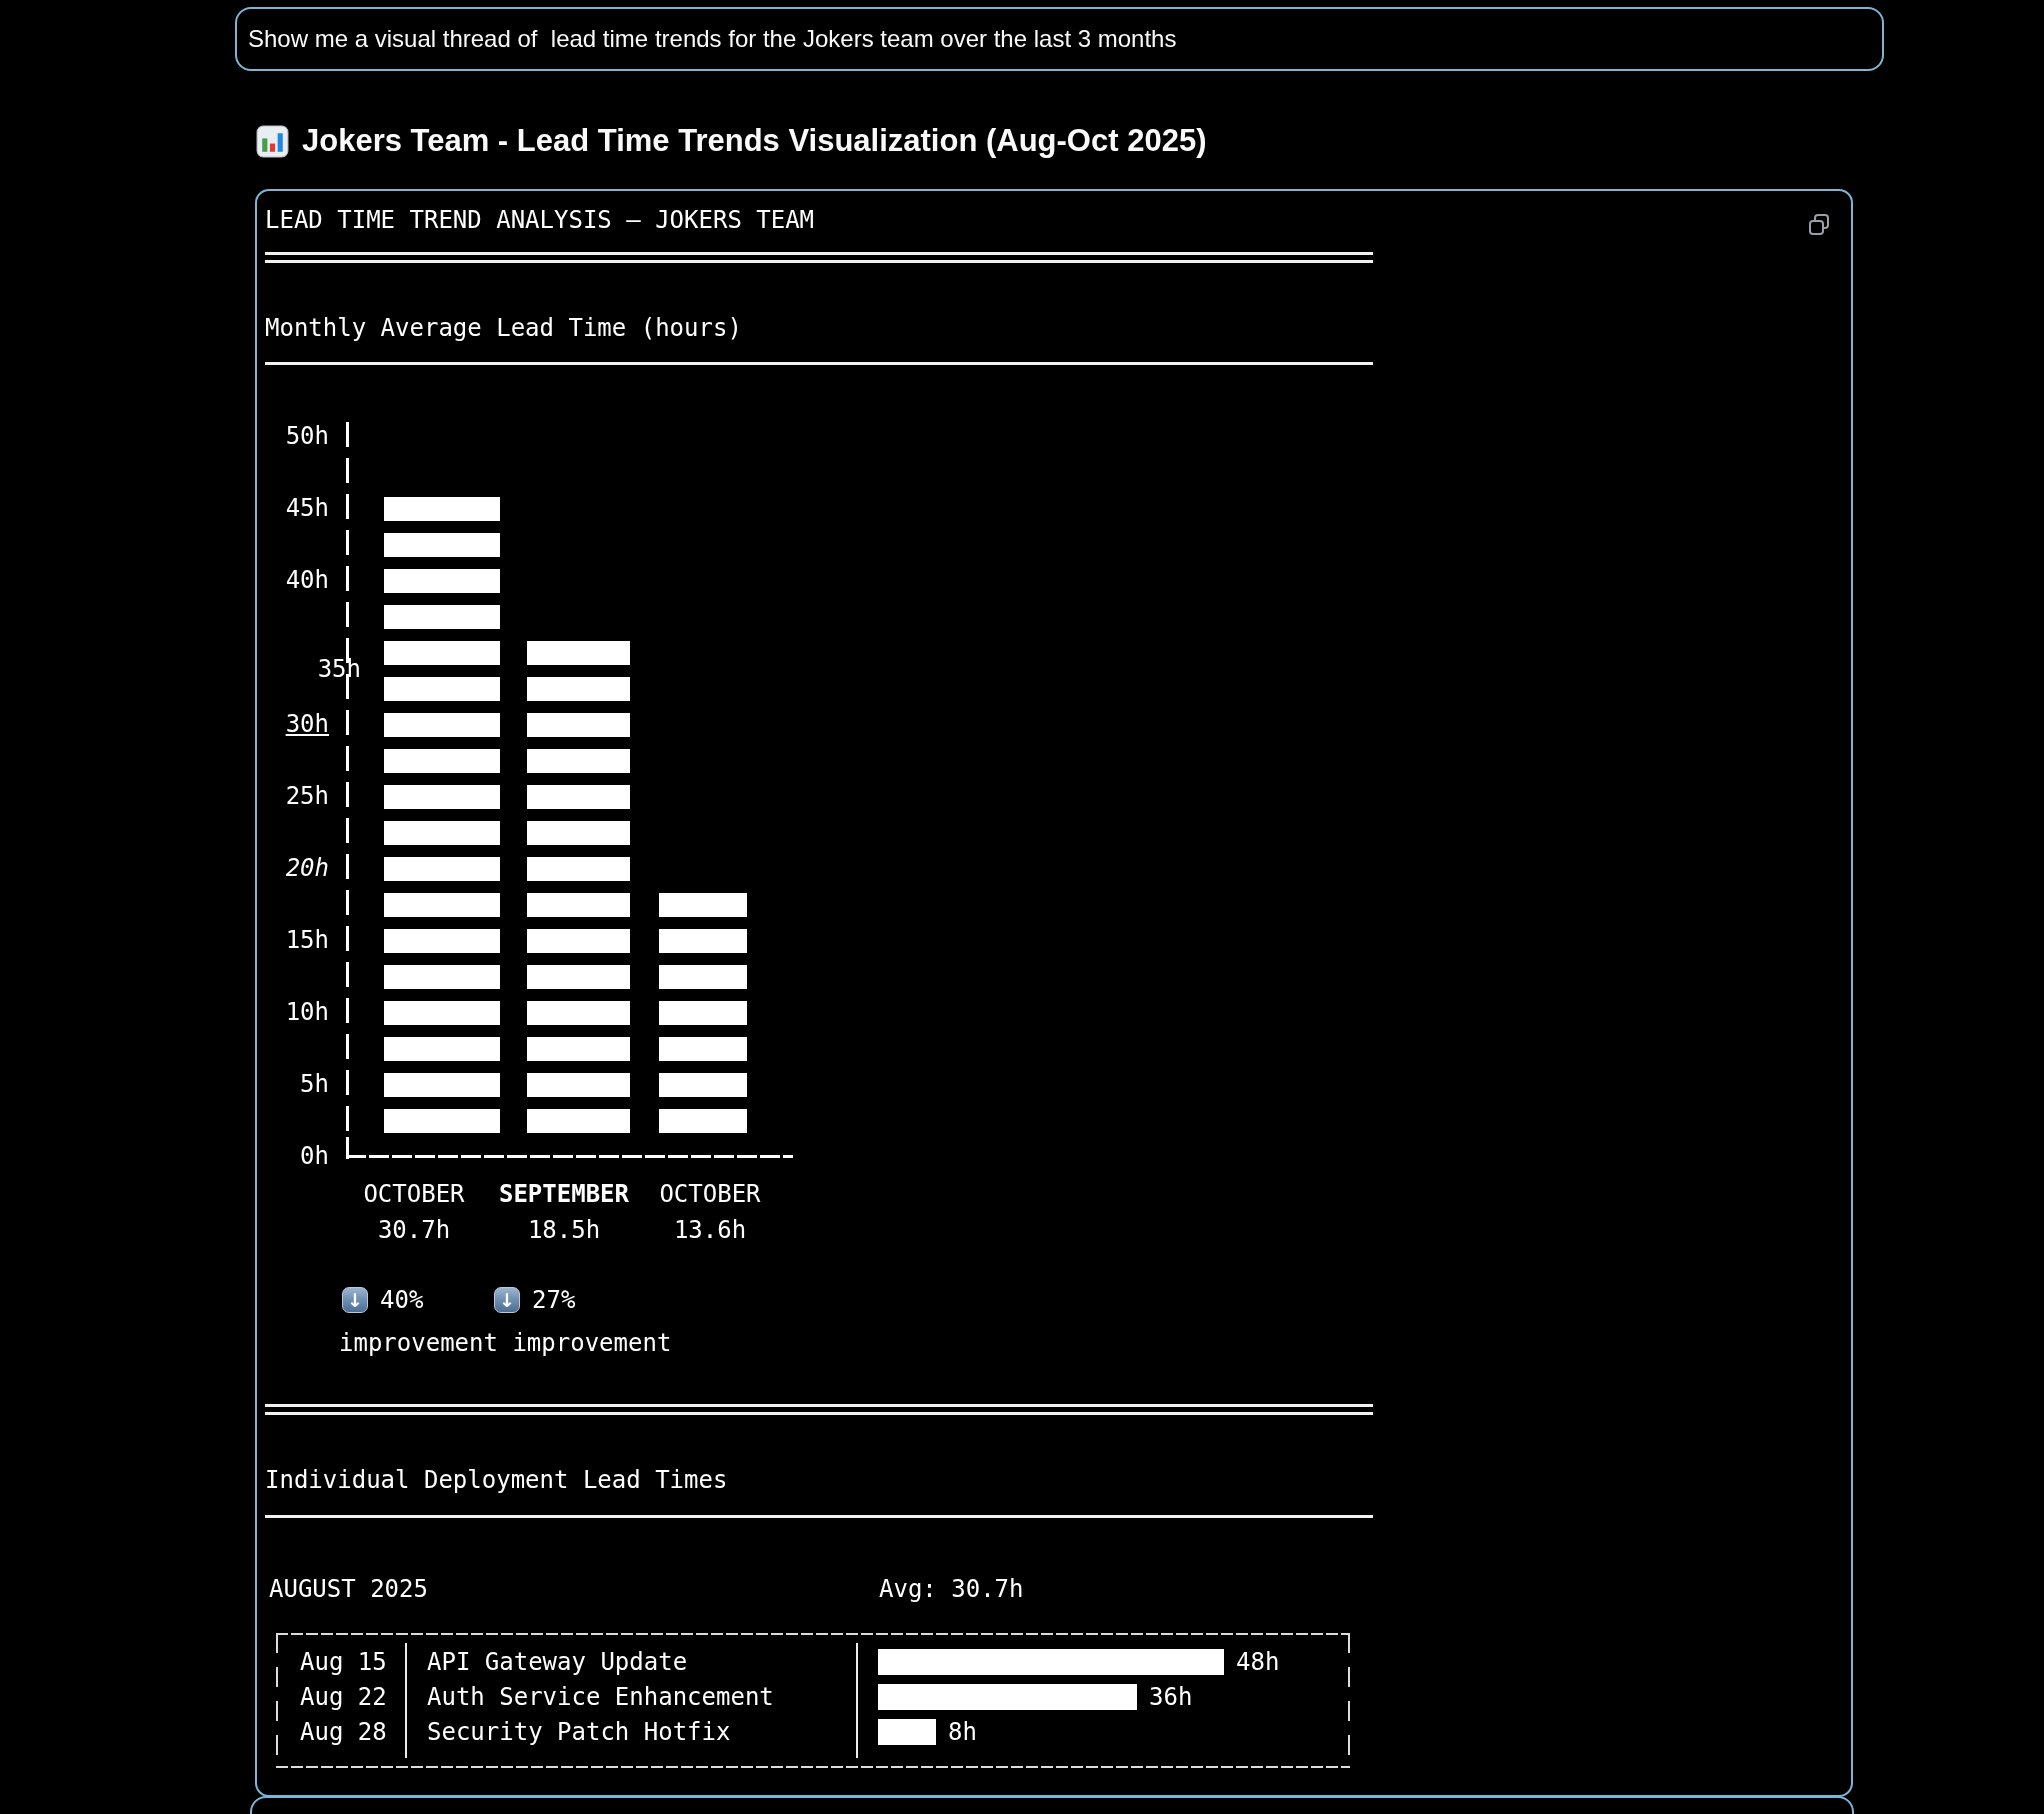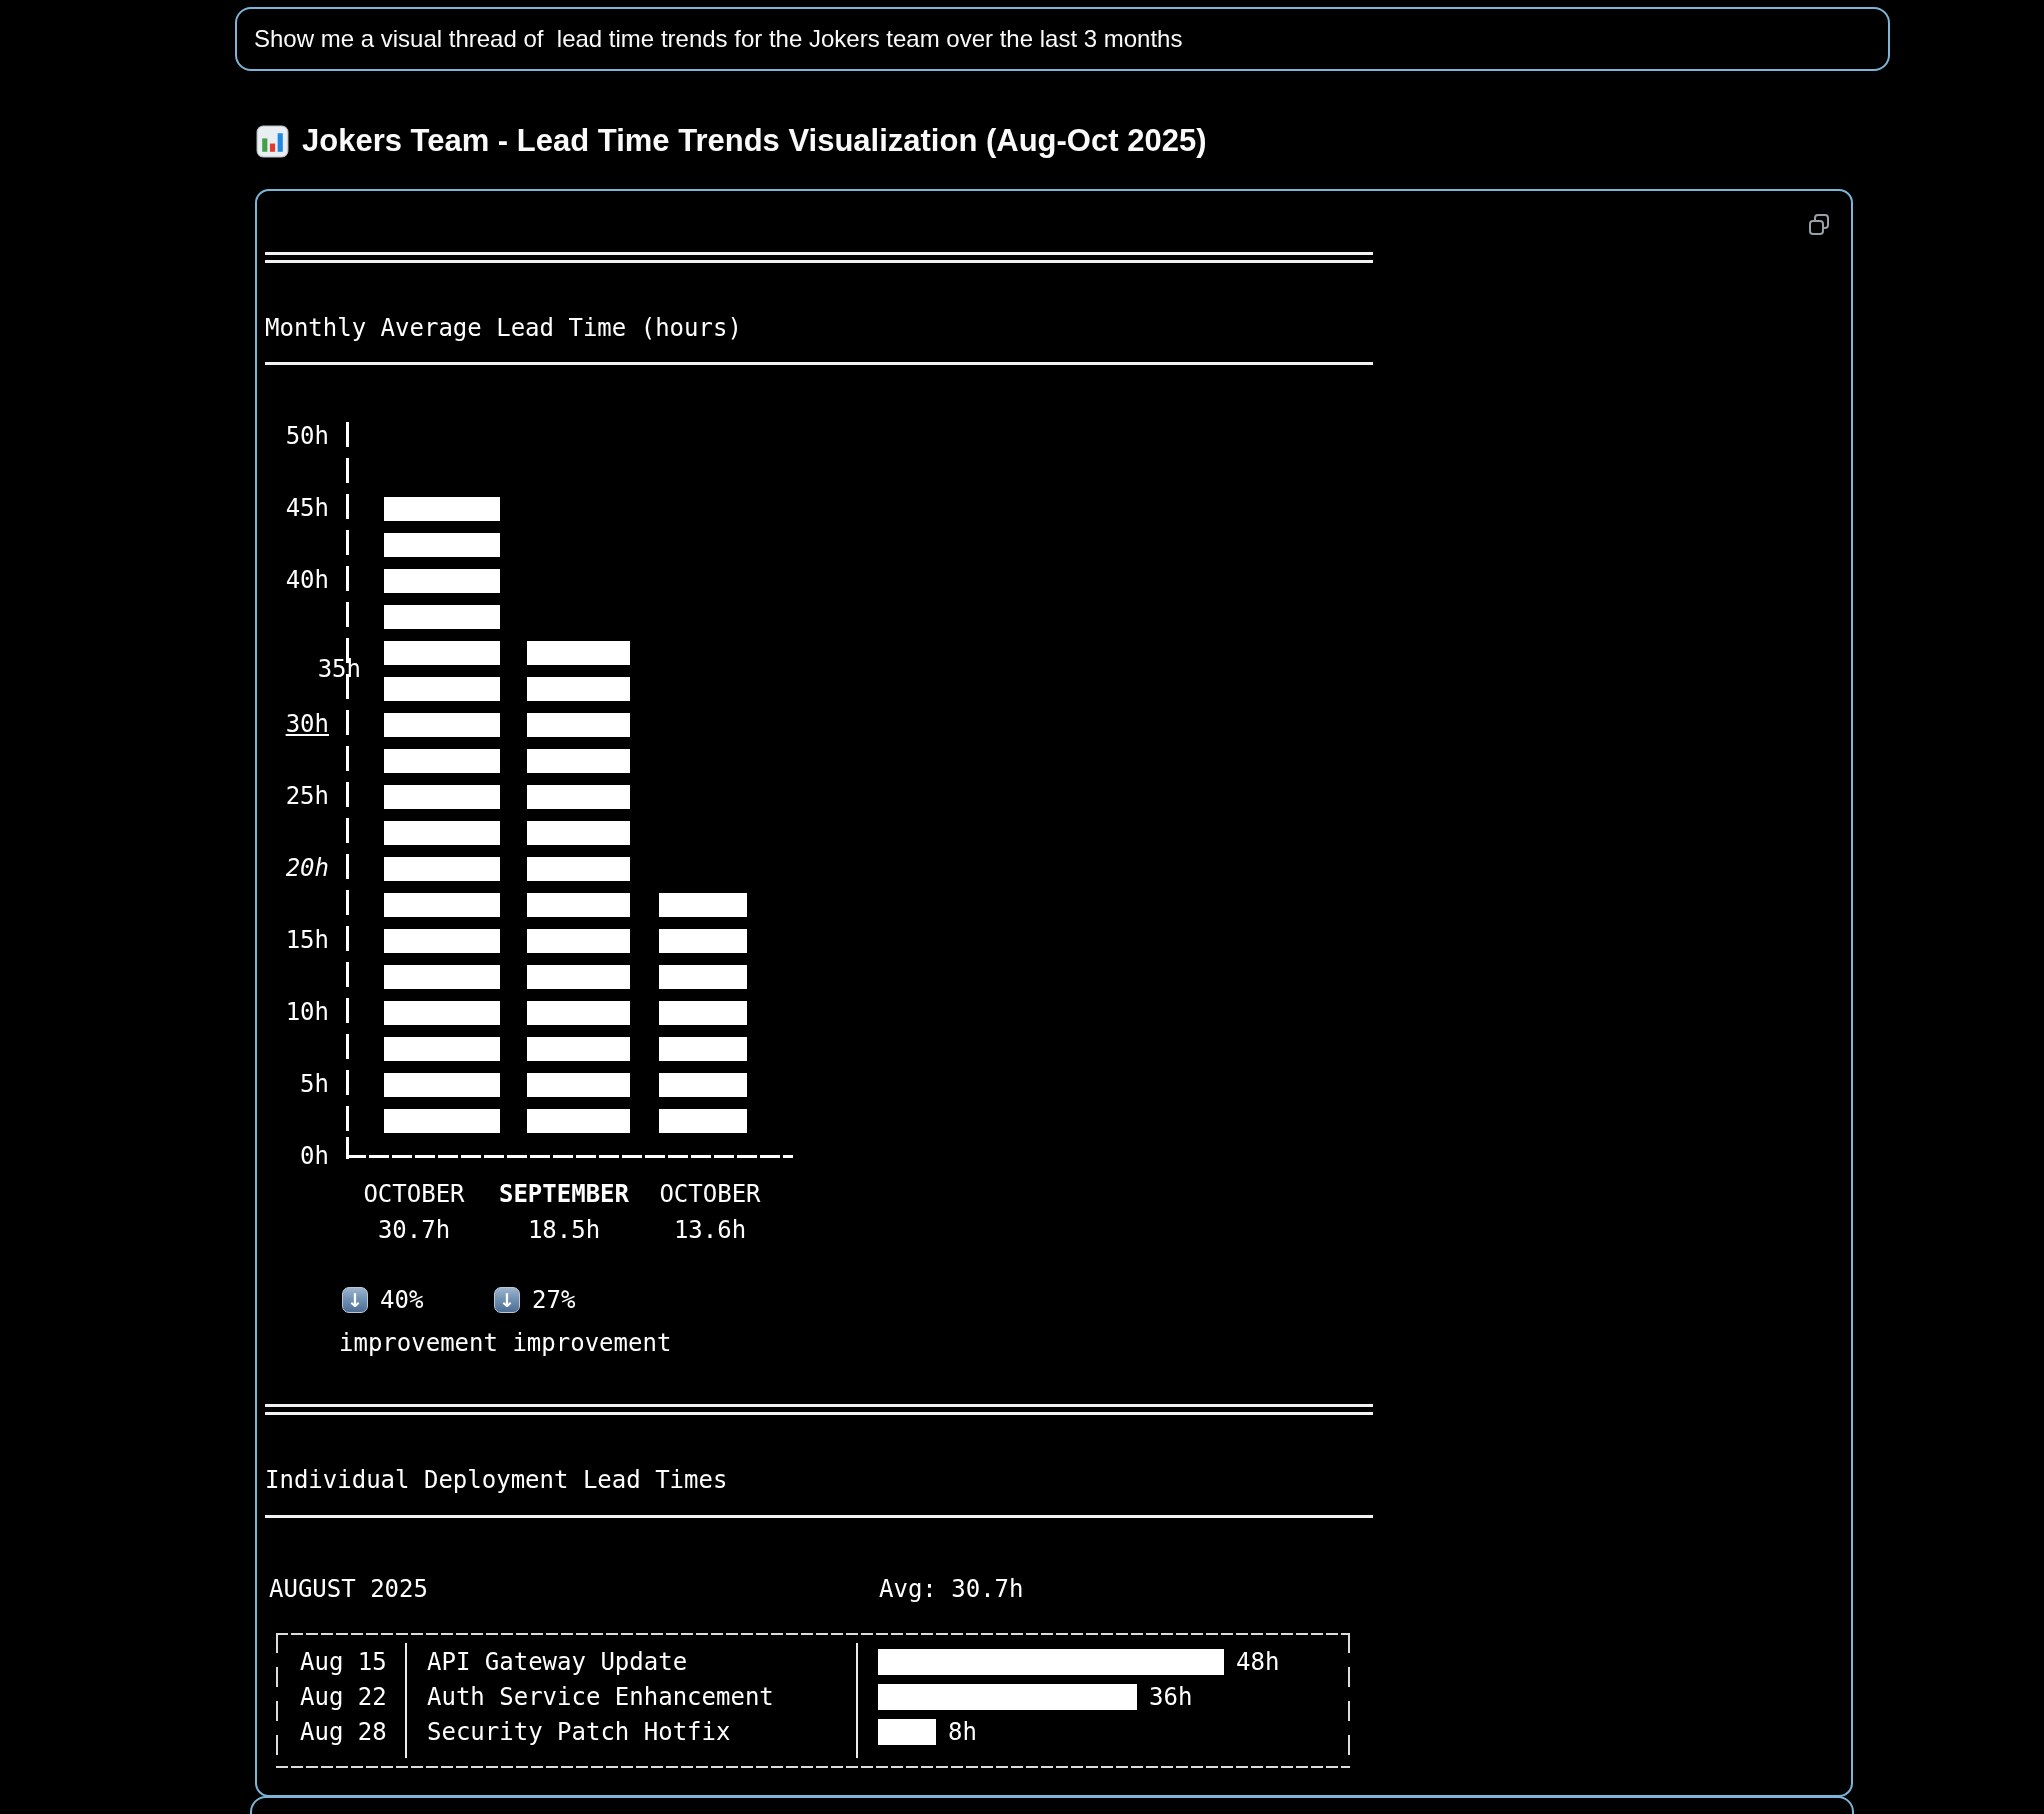--- a/index.html
+++ b/index.html
@@ -2,21 +2,21 @@
 <html><head>
 <meta charset="utf-8">
 <style>
   html,body{margin:0;padding:0;background:#000;}
   body{width:2044px;height:1814px;position:relative;overflow:hidden;
        font-family:"Liberation Sans",sans-serif;color:#f5f5f5;}
   .abs{position:absolute;}
 
   
   .prompt-box{left:235px;top:7px;width:1634px;height:60px;border:2px solid #7cb5d6;
-      border-radius:16px;display:flex;align-items:center;padding-left:17px;box-sizing:content-box;}
+      border-radius:16px;display:flex;align-items:center;padding-left:11px;box-sizing:content-box;}
   .prompt-box span{font-size:24px;color:#fafafa;white-space:pre;}
 
   
   .page-title{left:255px;top:120px;height:42px;display:flex;align-items:center;gap:12px;
       font-size:31px;font-weight:bold;color:#fafafa;}
 
   
   .terminal{left:255px;top:189px;width:1594px;height:1604px;border:2px solid #7cb5d6;
       border-radius:14px;background:#000;font-family:"DejaVu Sans Mono",monospace;
       font-size:24px;color:#ffffff;}
@@ -80,20 +80,21 @@
 
 <div class="abs terminal">
 
   <div class="copy-btn">
     <svg width="26" height="26" viewBox="0 0 26 26">
       <rect x="9" y="3" width="13" height="13" rx="3" fill="none" stroke="#9aa0a6" stroke-width="2"></rect>
       <rect x="4" y="9" width="13" height="13" rx="3" fill="#000" stroke="#9aa0a6" stroke-width="2"></rect>
     </svg>
   </div>
 
+  <div class="tline" style="top:11px">LEAD TIME TREND ANALYSIS — JOKERS TEAM</div>
   <div class="dline" style="top:61px"></div>
   <div class="tline" style="top:119px">Monthly Average Lead Time (hours)</div>
   <div class="sline" style="top:171px"></div>
 
   <div id="yticks">
       <div class="ytick" style="top: 227px;">50h</div>
       <div class="ytick" style="top: 299px;">45h</div>
       <div class="ytick" style="top: 371px;">40h</div>
       <div class="ytick" style="top: 460px; margin-left: 32px;">35h</div>
       <div class="ytick" style="top: 515px; text-decoration: underline;">30h</div>

